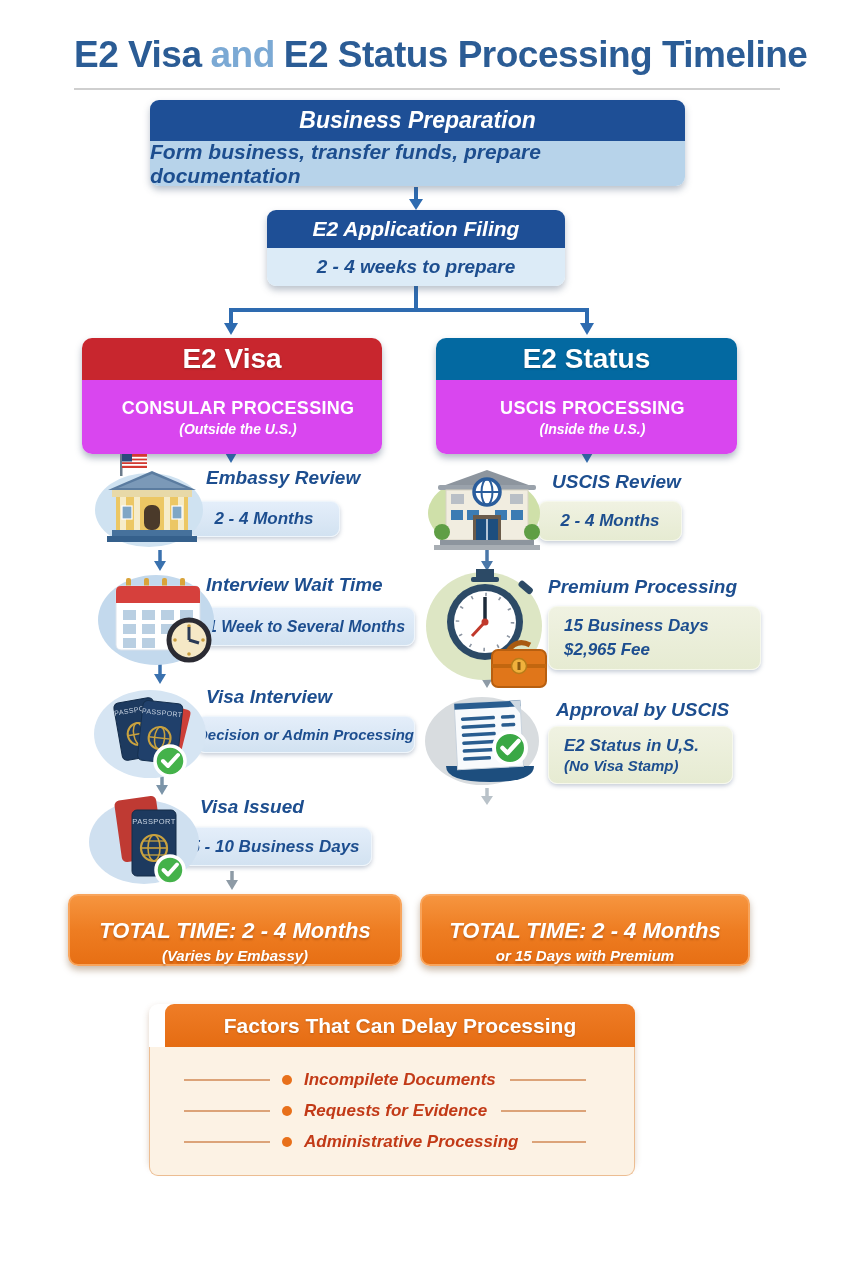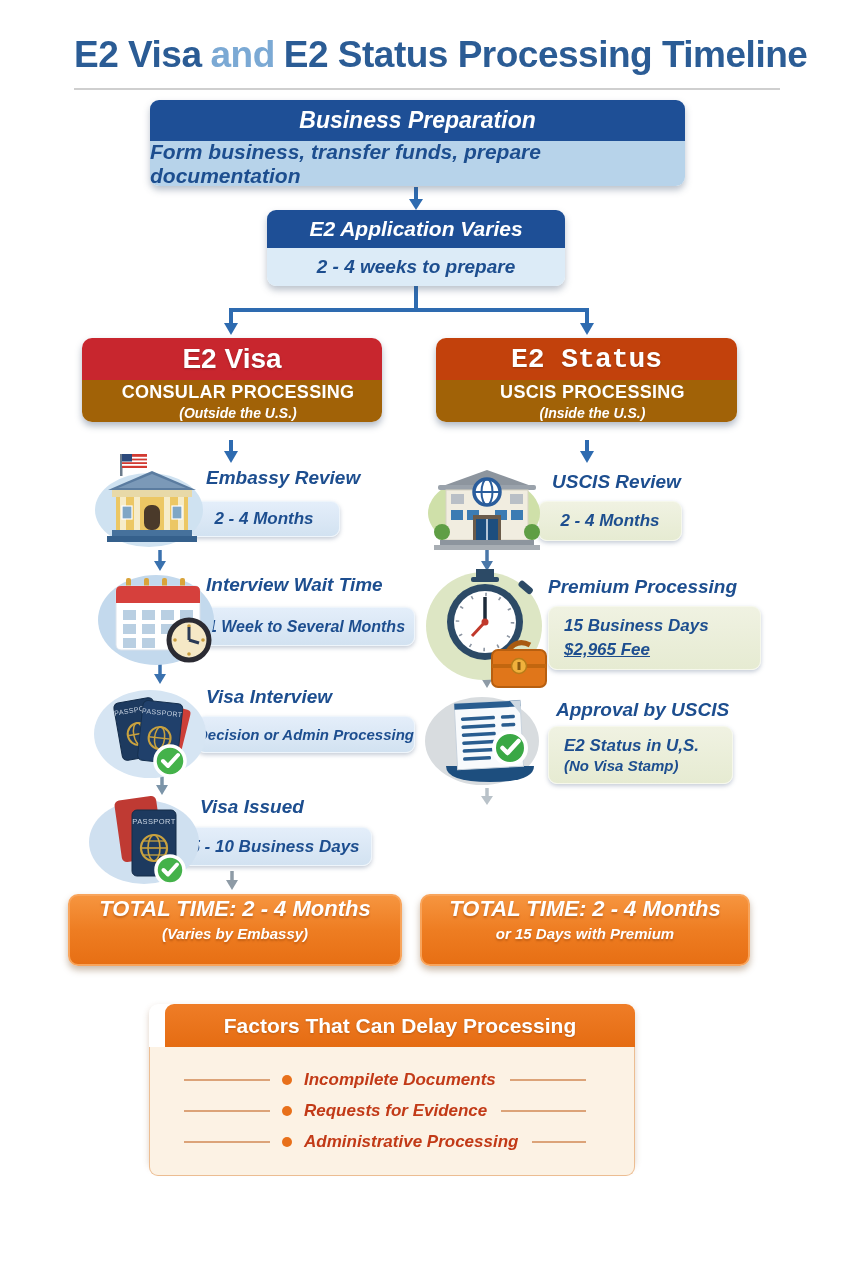--- a/index.html
+++ b/index.html
@@ -19,41 +19,41 @@
   .flowbox .bd{color:#1d4e8f;font-weight:700;font-style:italic;display:flex;align-items:center;justify-content:center;}
   .bp{left:150px;top:100px;width:535px;}
   .bp .hd{height:41px;font-size:23px;}
   .bp .bd{height:45px;font-size:21px;background:#b7d3ea;}
   .filing{left:267px;top:210px;width:298px;}
   .filing .hd{height:38px;font-size:21px;}
   .filing .bd{height:38px;font-size:19px;background:#dcebf7;}
   
   .branchbox{border-radius:10px;overflow:hidden;box-shadow:0 4px 7px rgba(60,80,110,0.4);text-align:center;}
   .branchbox .bh{color:#fff;font-weight:800;font-size:28px;display:flex;align-items:center;justify-content:center;height:42px;text-shadow:0 1px 2px rgba(0,0,0,0.25);}
-  .branchbox .bb{background:#a16207;color:#fff;height:42px;display:flex;flex-direction:column;align-items:center;justify-content:center;padding-left:12px;}
+  .branchbox .bb{background:#d946ef;color:#fff;height:74px;display:flex;flex-direction:column;align-items:center;justify-content:center;padding-left:12px;}
   .branchbox .bb .proc{font-size:18px;font-weight:800;letter-spacing:0.3px;}
   .branchbox .bb .loc{font-size:14px;font-weight:700;font-style:italic;margin-top:2px;}
   .visa-box{left:82px;top:338px;width:300px;}
   .visa-box .bh{background:#c8262e;}
   .status-box{left:436px;top:338px;width:301px;}
-  .status-box .bh{background:#c2410c;font-family:Liberation Mono, monospace;}
+  .status-box .bh{background:#0369a1;}
   
   .step-title{font-size:19px;font-weight:700;font-style:italic;color:#1d4e8f;white-space:nowrap;}
   .pill{border-radius:9px;font-weight:700;font-style:italic;color:#1d4e8f;
         box-shadow:0 2px 4px rgba(90,110,140,0.35);display:flex;flex-direction:column;justify-content:center;}
   .pill.blue{background:linear-gradient(180deg,#e4eefa 0%,#d2e2f1 100%);border:1px solid #eef5fb;}
   .pill.green{background:linear-gradient(180deg,#f0f2e2 0%,#e6ebd2 100%);border:1px solid #f6f8ec;}
   .pill .l1{font-size:17px;}
   .pill .l2{font-size:15px;}
   .pill.center{align-items:center;text-align:center;}
   .pill.left{align-items:flex-start;padding-left:15px;}
   
   .total{border-radius:10px;background:linear-gradient(180deg,#f6953f 0%,#ee7d22 50%,#e76f14 100%);
          border:2px solid #f8a45b;box-shadow:0 4px 7px rgba(120,80,40,0.4);
-         color:#fff;display:flex;flex-direction:column;align-items:center;justify-content:flex-start;
+         color:#fff;display:flex;flex-direction:column;align-items:center;justify-content:flex-end;
          font-style:italic;font-weight:800;text-shadow:0 2px 2px rgba(120,50,0,0.35);}
   .total .tl1{font-size:22px;}
   .total .tl2{font-size:15px;margin-top:3px;}
   .total-left{left:68px;top:894px;width:330px;height:68px;}
   .total-right{left:420px;top:894px;width:326px;height:68px;}
   
   .factors{left:149px;top:1004px;width:486px;height:163px;border-radius:9px;box-shadow:0 3px 6px rgba(150,100,60,0.3);}
   .factors .fh{height:43px;background:linear-gradient(180deg,#ef7d27 0%,#e56c12 100%);border-radius:9px 9px 0 0;
                color:#fff;font-weight:800;font-size:21px;display:flex;align-items:center;justify-content:center;text-shadow:0 1px 2px rgba(0,0,0,0.2);margin-left:16px;}
   .factors .fb{height:120px;background:#fcf2e4;border:1px solid #ecbd92;border-top:none;border-radius:0 0 9px 9px;
@@ -125,21 +125,21 @@
         <polygon points="481,796 493,796 487,805" fill="#b9c2c9" stroke="none"></polygon>
     </g>
   </svg>
 
   <div class="abs flowbox bp">
     <div class="hd">Business Preparation</div>
     <div class="bd">Form business, transfer funds, prepare documentation</div>
   </div>
 
   <div class="abs flowbox filing">
-    <div class="hd">E2 Application Varies</div>
+    <div class="hd">E2 Application Filing</div>
     <div class="bd">2 - 4 weeks to prepare</div>
   </div>
 
   <div class="abs branchbox visa-box">
     <div class="bh">E2 Visa</div>
     <div class="bb">
       <div class="proc">CONSULAR PROCESSING</div>
       <div class="loc">(Outside the U.S.)</div>
     </div>
   </div>
@@ -274,21 +274,21 @@
     <rect x="54" y="64" width="22" height="21" fill="#1d4e7e"></rect>
     <line x1="65" y1="64" x2="65" y2="85" stroke="#e8eef4" stroke-width="1.5"></line>
     <circle cx="20" cy="77" r="8" fill="#5f9e45"></circle>
     <circle cx="110" cy="77" r="8" fill="#5f9e45"></circle>
     <rect x="18" y="85" width="94" height="5" fill="#8d959e"></rect>
     <rect x="12" y="90" width="106" height="5" fill="#a8aeb4"></rect>
   </svg>
 
   <div class="abs pill green left" style="left:548px;top:606px;width:196px;height:62px;">
     <div class="l1">15 Business Days</div>
-    <div class="l1" style="margin-top:4px;text-decoration:underline;">$2,965 Fee</div>
+    <div class="l1" style="margin-top:4px;">$2,965 Fee</div>
   </div>
   <div class="abs step-title" style="left:548px;top:576px;">Premium Processing</div>
   <svg class="abs" style="left:422px;top:564px;" width="140" height="130" viewBox="0 0 140 130">
     <ellipse cx="62" cy="62" rx="58" ry="54" fill="#dde6c4"></ellipse>
     <rect x="54" y="5" width="18" height="10" fill="#2c4a66"></rect>
     <rect x="49" y="13" width="28" height="5" rx="2" fill="#2c4a66"></rect>
     <rect x="96" y="20" width="16" height="7" rx="3" fill="#2c4a66" transform="rotate(40 104 23)"></rect>
     <circle cx="63" cy="58" r="38" fill="#2c4a66"></circle>
     <circle cx="63" cy="58" r="31" fill="#ffffff"></circle>
     <circle cx="63" cy="58" r="27.5" fill="none" stroke="#8a93a0" stroke-width="3.5" stroke-dasharray="1.6 12.8"></circle>

